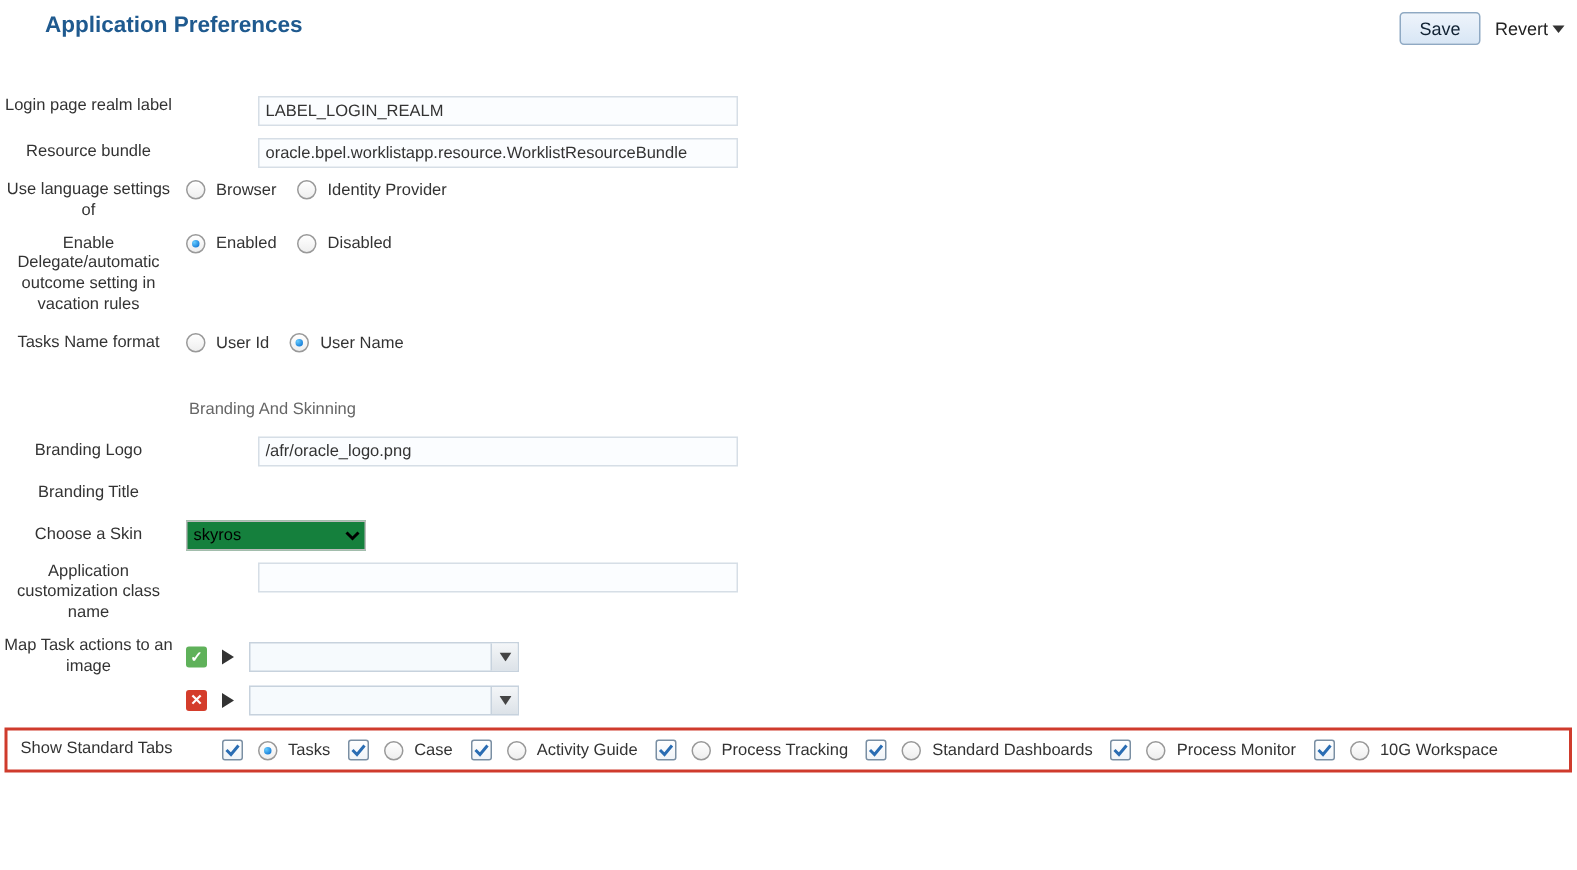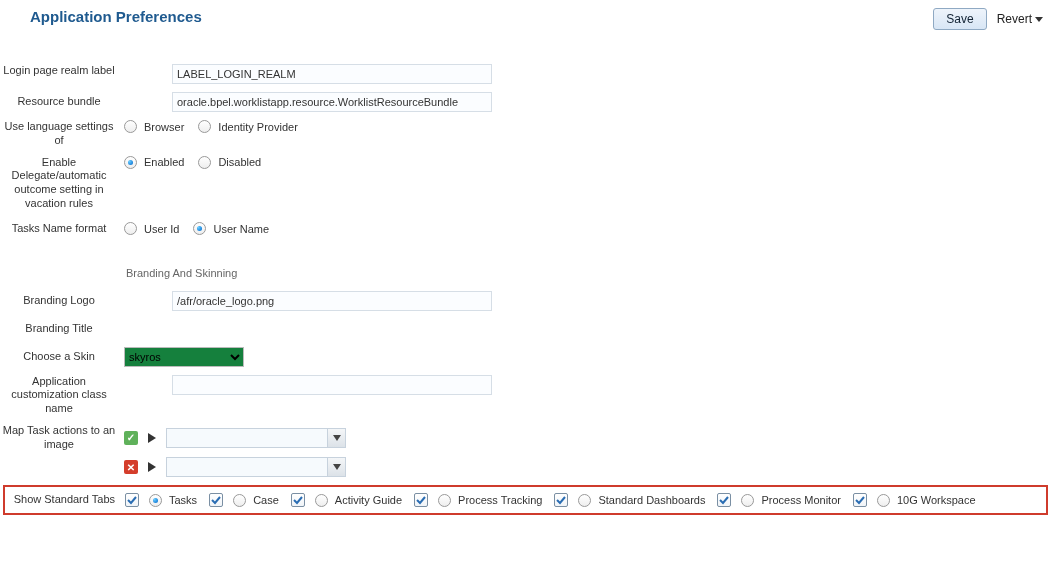--- a/index.html
+++ b/index.html
@@ -152,20 +152,21 @@
     border-left:8px solid #333;
     margin:0 10px;
   }
 
   .tabs-box {
     border: 2px solid #cf3b2c;
     margin: 8px 3px 6px 3px;
     padding: 6px 10px 6px 0;
     display:flex;
     align-items:center;
+    gap:23px;
   }
   .tabs-label {
     width:120px; text-align:right; padding-right:10px;
     color:#333; line-height:1.25;
   }
   .tabs-list { display:flex; align-items:center; gap:6px; flex-wrap:nowrap; }
   .tab-item { display:flex; align-items:center; gap:4px; margin-right:6px; }
 
   .chk {
     width:14px; height:14px;

